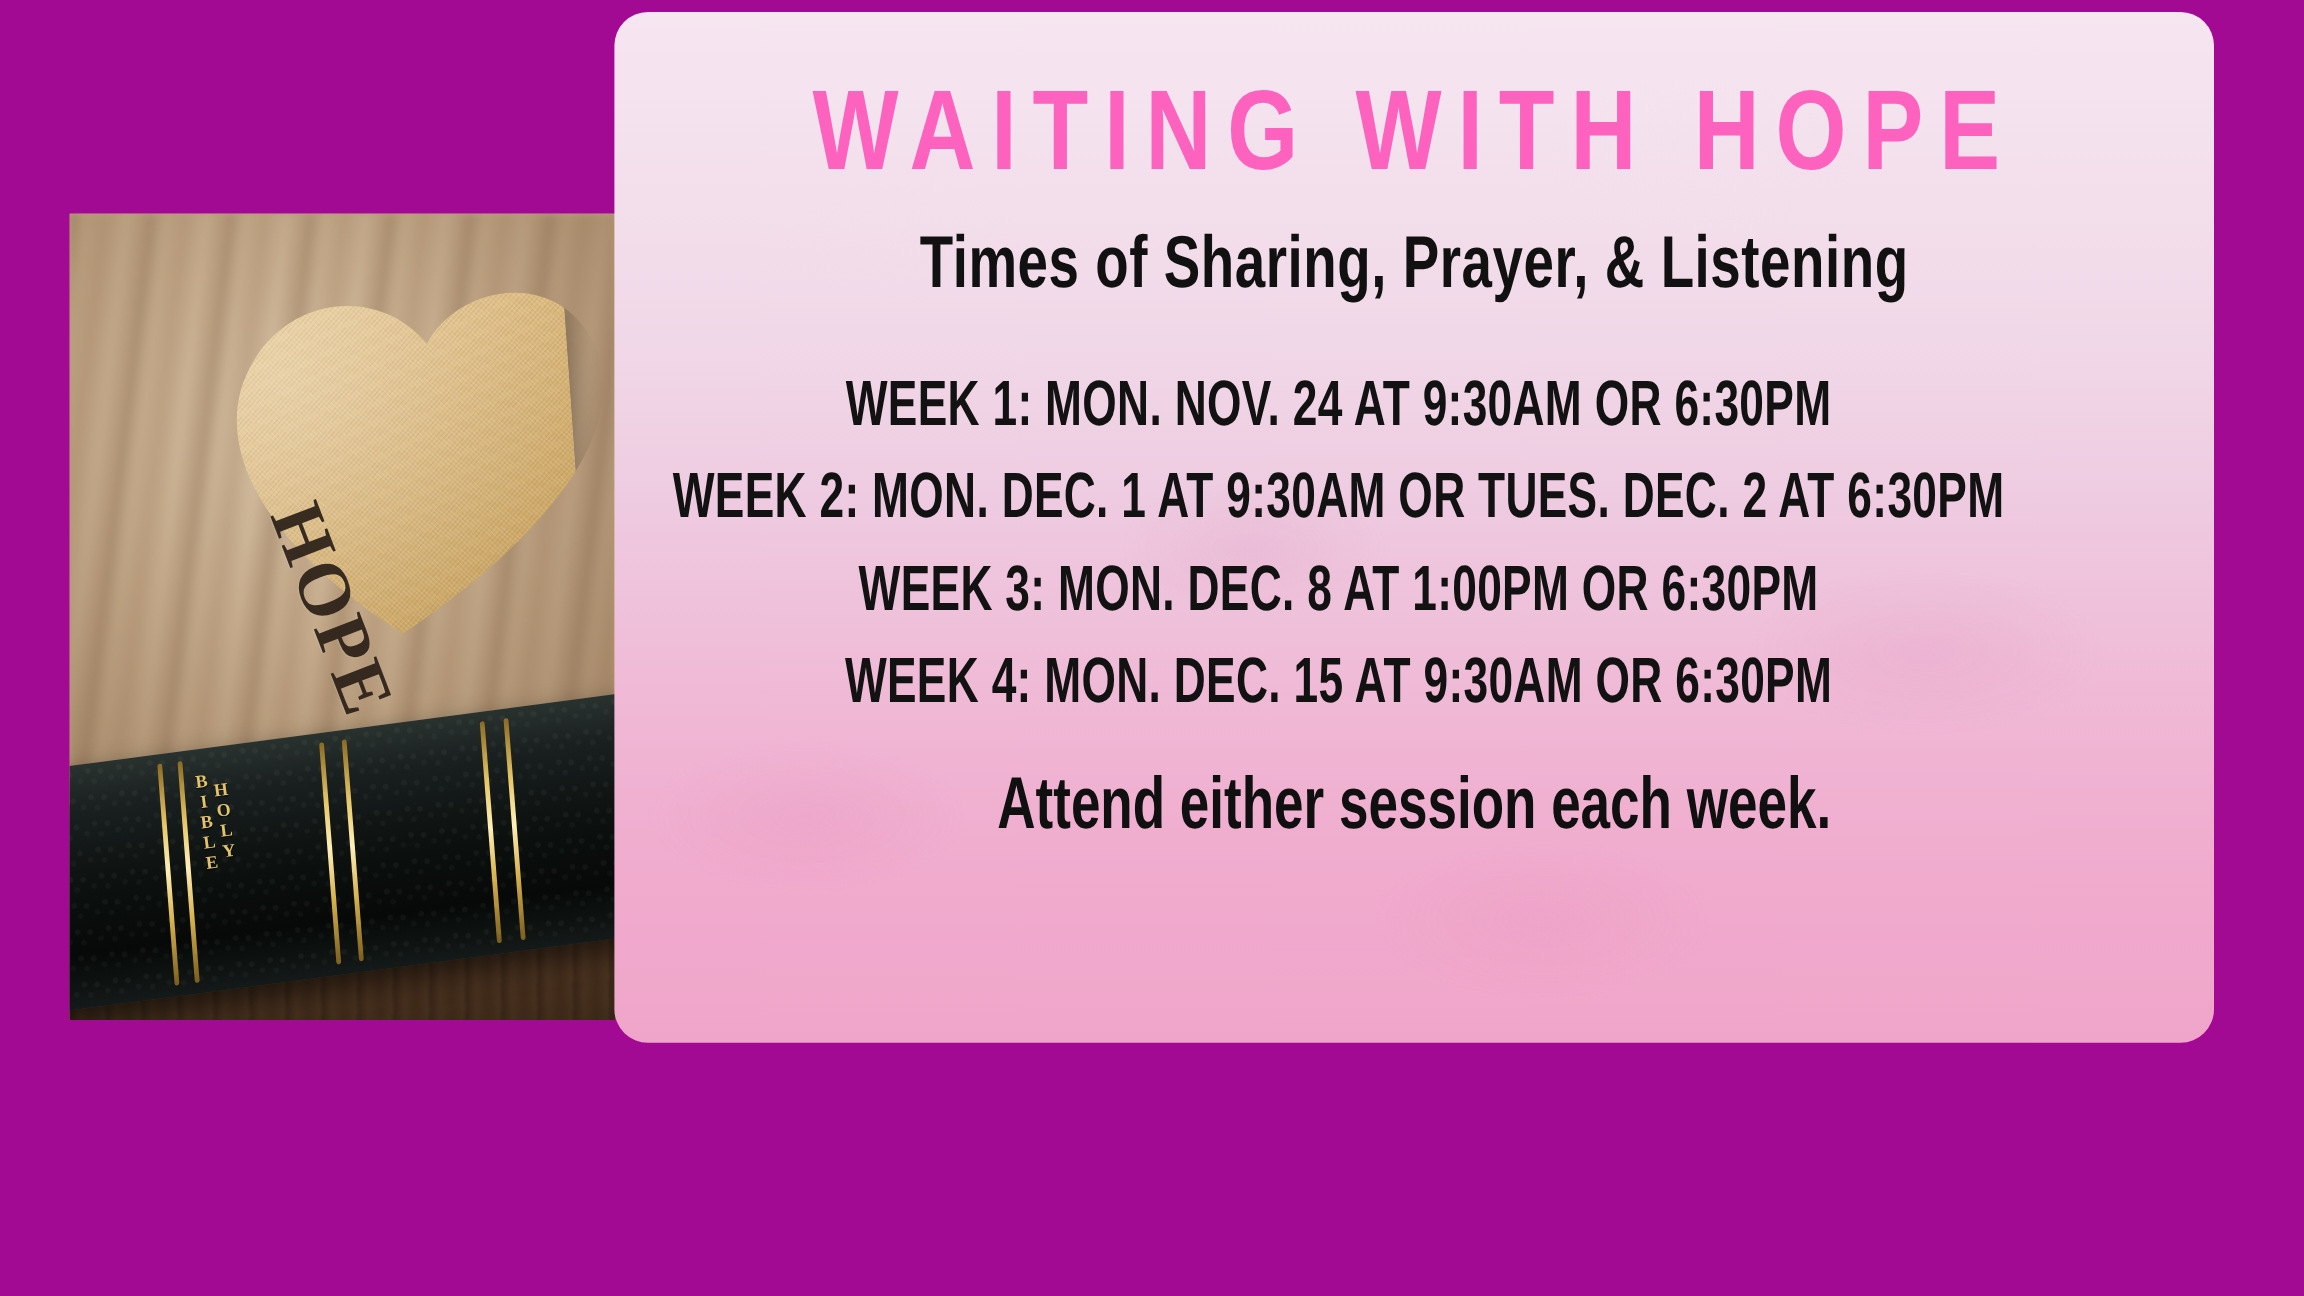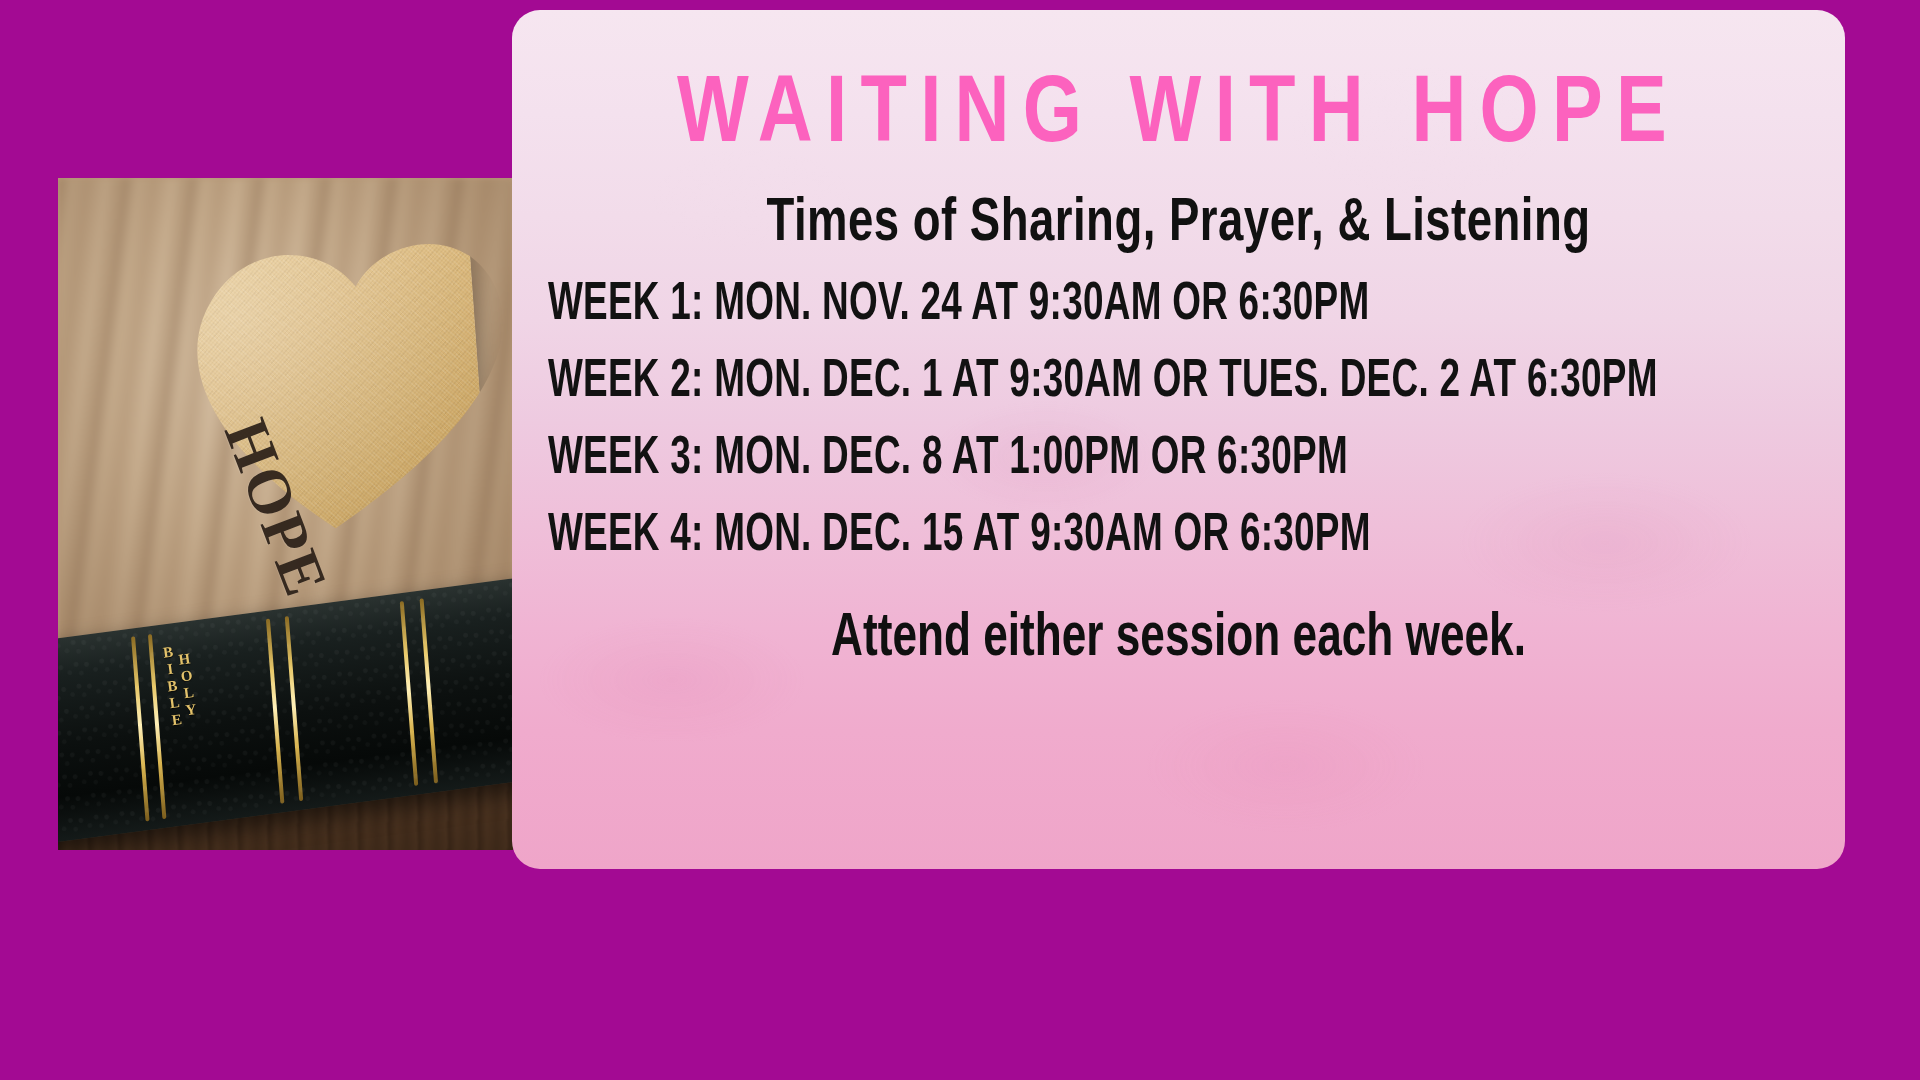--- a/index.html
+++ b/index.html
@@ -208,22 +208,22 @@
     font-weight: bold;
     font-size: 49px;
     letter-spacing: 0.5px;
     transform: scaleY(1.25) scaleX(0.93);
     transform-origin: center top;
     margin-top: 42px;
     white-space: nowrap;
   }
 
   #weeks {
-    margin-top: 35px;
-    text-align: left;
+    margin-top: 70px;
+    text-align: center;
     padding-left: 0px;
   }
   .week-line {
     color: #121212;
     font-family: "Liberation Sans Narrow", "Liberation Sans", sans-serif;
     font-weight: bold;
     font-size: 41px;
     letter-spacing: 0.3px;
     line-height: 1.0;
     margin-bottom: 36px;

